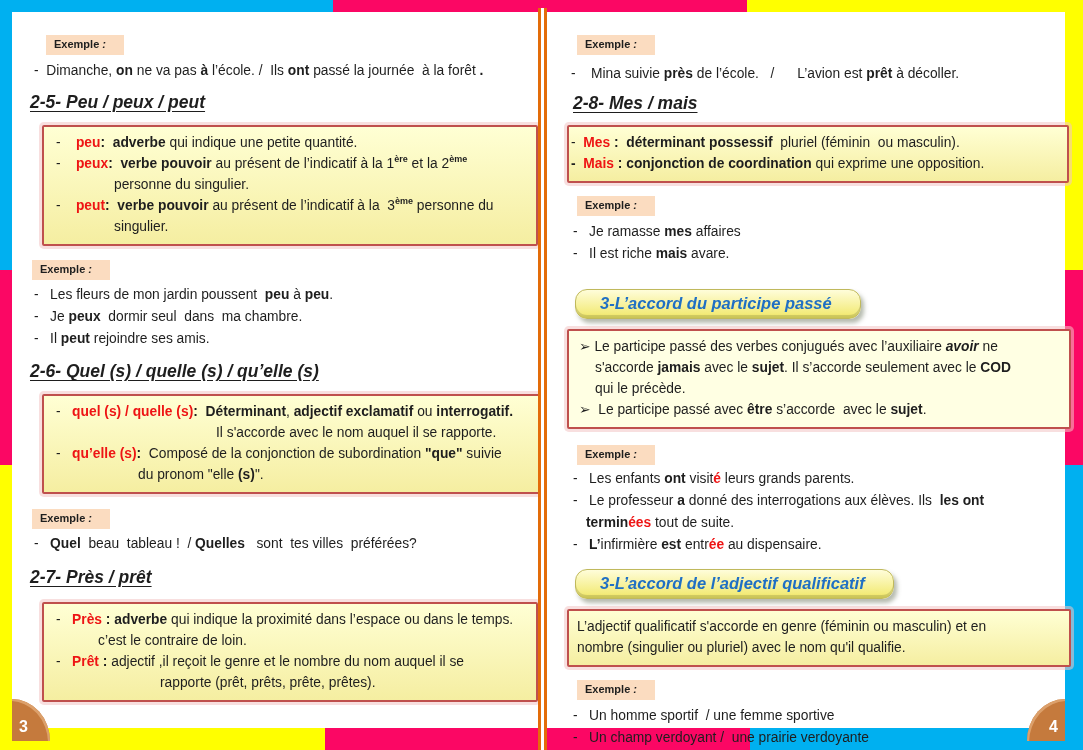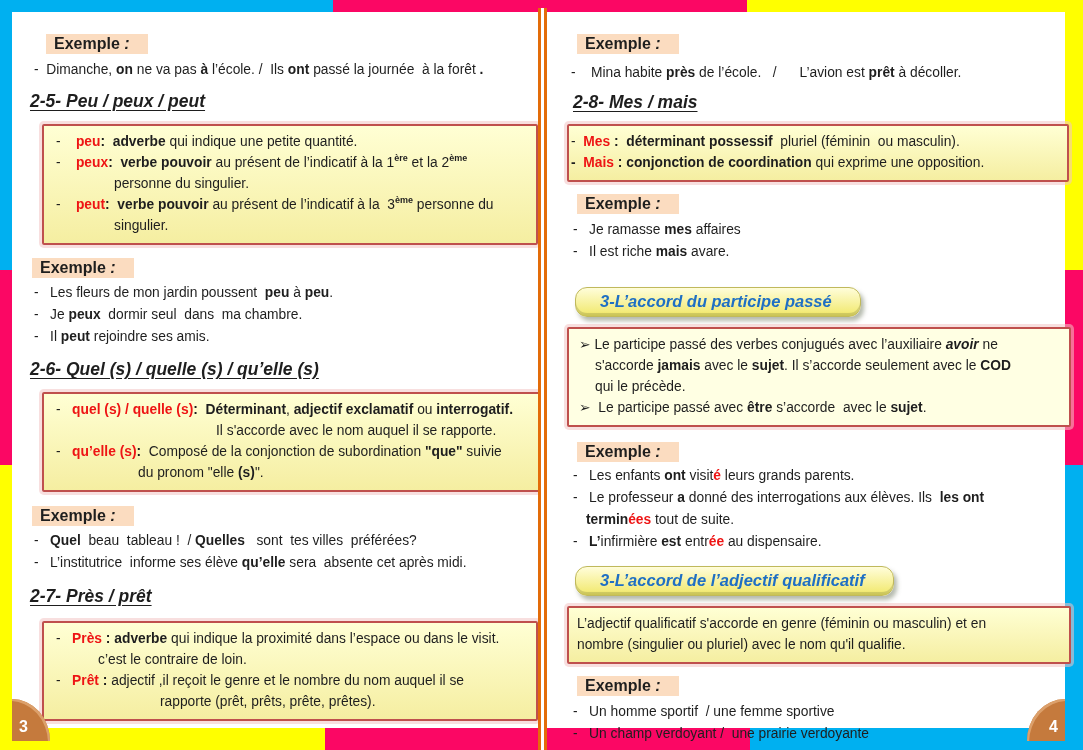--- a/index.html
+++ b/index.html
@@ -25,21 +25,21 @@
     border-left:3px solid #e36c09;border-right:3px solid #e36c09;box-sizing:border-box;z-index:4;
   }
   
   .page{position:absolute;top:12px;height:716px;background:#ffffff;z-index:2;}
   #page-left{left:12px;width:526px;}
   #page-right{left:547px;width:518px;}
   .pagepad{padding:0 6px 0 16px;}
   
   .exlabel{
     display:inline-block;background:#fbdcc0;padding:1px 18px 2px 8px;
-    font-size:16px;font-weight:700;line-height:17px;
+    font-size:11px;font-weight:700;line-height:17px;
   }
   .heading{
     font-size:17.5px;font-weight:700;font-style:italic;
     text-decoration:underline;text-underline-offset:3px;margin:0;
   }
   .line{font-size:13.8px;line-height:22px;white-space:pre-wrap;}
   .b{font-weight:700;}
   .bi{font-weight:700;font-style:italic;}
   .r{color:#ee1414;font-weight:700;}
   .sup{vertical-align:super;font-size:9px;line-height:0;}
@@ -116,37 +116,36 @@
     <h2 class="heading" style="margin:11px 0 0 2px;">2-6- Quel (s)  / quelle (s)  / qu’elle (s)</h2>
     <div class="ybox" style="margin:12px 0 0 14px;width:556px;">
       <div class="line"><span>-   </span><span class="r">quel (s) / quelle (s)</span><span class="b">:  </span><span class="b">Déterminant</span><span>, </span><span class="b">adjectif exclamatif</span><span> ou </span><span class="b">interrogatif</span><span class="b">.</span></div>
       <div class="line" style="padding-left:160px;"><span>Il s'accorde avec le nom auquel il se rapporte.</span></div>
       <div class="line"><span>-   </span><span class="r">qu’elle (s)</span><span class="b">:  </span><span>Composé de la conjonction de subordination </span><span class="b">"que"</span><span> suivie</span></div>
       <div class="line" style="padding-left:82px;"><span>du pronom "elle </span><span class="b">(s)</span><span>".</span></div>
     </div>
     <div style="margin:14px 0 0 4px;"><span class="exlabel"><span class="b">Exemple </span><span class="bi"> :</span></span></div>
     <div style="margin:4px 0 0 6px;">
       <div class="line"><span>-   </span><span class="b">Quel</span><span>  beau  tableau !  / </span><span class="b">Quelles</span><span>   sont  tes villes  préférées?</span></div>
-      <div class="line"><span>-   L’institutrice  informe ses élève </span><span class="b">qu’elle</span><span> sera  absente cet après midi.</span></div>
     </div>
     <h2 class="heading" style="margin:12px 0 0 2px;">2-7- Près / prêt</h2>
     <div class="ybox" style="margin:14px 0 0 14px;width:496px;">
-      <div class="line"><span>-   </span><span class="r">Près</span><span class="b"> : </span><span class="b">adverbe</span><span> qui indique la proximité dans l’espace ou dans le visit.</span></div>
+      <div class="line"><span>-   </span><span class="r">Près</span><span class="b"> : </span><span class="b">adverbe</span><span> qui indique la proximité dans l’espace ou dans le temps.</span></div>
       <div class="line" style="padding-left:42px;"><span>c’est le contraire de loin.</span></div>
       <div class="line"><span>-   </span><span class="r">Prêt</span><span class="b"> : </span><span>adjectif ,il reçoit le genre et le nombre du nom auquel il se</span></div>
       <div class="line" style="padding-left:104px;"><span>rapporte (prêt, prêts, prête, prêtes).</span></div>
     </div>
   </div>
 </div>
 
 <div class="page" id="page-right">
   <div class="pagepad">
     <div style="margin:22px 0 0 14px;"><span class="exlabel"><span class="b">Exemple </span><span class="bi"> :</span></span></div>
     <div style="margin:8px 0 0 8px;">
-      <div class="line"><span>-    Mina habite </span><span class="b">près</span><span> de l’école.   /      L’avion est </span><span class="b">prêt</span><span> à décoller.</span></div>
+      <div class="line"><span>-    Mina suivie </span><span class="b">près</span><span> de l’école.   /      L’avion est </span><span class="b">prêt</span><span> à décoller.</span></div>
     </div>
     <h2 class="heading" style="margin:8px 0 0 10px;">2-8- Mes /  mais</h2>
     <div class="ybox" style="margin:11px 0 0 4px;width:502px;padding-left:2px;">
       <div class="line"><span>-  </span><span class="r">Mes</span><span class="b"> :  </span><span class="b">déterminant possessif</span><span>  pluriel (féminin  ou masculin).</span></div>
       <div class="line"><span class="b">-  </span><span class="r">Mais</span><span class="b"> : </span><span class="b">conjonction de coordination</span><span> qui exprime une opposition.</span></div>
     </div>
     <div style="margin:12px 0 0 14px;"><span class="exlabel"><span class="b">Exemple </span><span class="bi"> :</span></span></div>
     <div style="margin:5px 0 0 10px;">
       <div class="line"><span>-   Je ramasse </span><span class="b">mes</span><span> affaires</span></div>
       <div class="line"><span>-   Il est riche </span><span class="b">mais</span><span> avare.</span></div>

